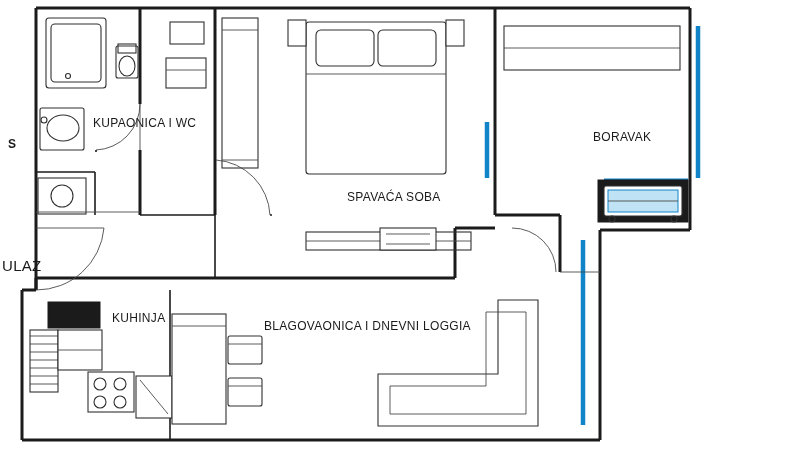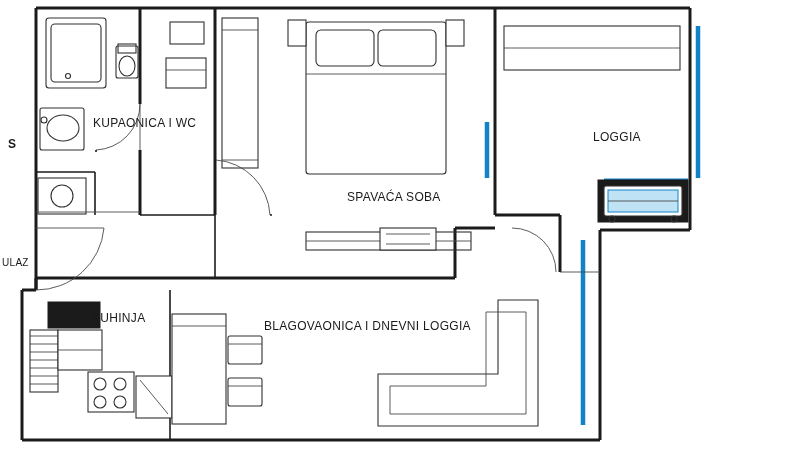--- a/index.html
+++ b/index.html
@@ -23,21 +23,21 @@
     font-family: "Liberation Sans", sans-serif;
     font-size: 12px;
     color: #1a1a1a;
     white-space: nowrap;
     letter-spacing: 0.3px;
   }
   .label.bold {
     font-weight: 400;
   }
   .label.small {
-    font-size: 10px;
+    font-size: 15px;
   }
   svg {
     position: absolute;
     top: 0;
     left: 0;
   }
   .wall {
     stroke: #1b1b1b;
     stroke-width: 3;
     fill: none;
@@ -248,20 +248,20 @@
 
     <g>
       <path class="hair" d="M36 212 L140 212"></path>
       <path class="hair" d="M560 272 L600 272"></path>
     </g>
 
   </svg>
 
   <div class="label bold" style="left:93px; top:116px;">KUPAONICA I WC</div>
   <div class="label bold" style="left:303px; top:190px;margin-left:44px;">SPAVAĆA SOBA</div>
-  <div class="label bold" style="left:593px; top:130px;">LOGGIA</div>
-  <div class="label bold" style="left:92px; top:311px;">KUHINJA</div>
+  <div class="label bold" style="left:593px; top:130px;">BORAVAK</div>
+  <div class="label bold" style="left:112px; top:311px;">KUHINJA</div>
   <div class="label bold" style="left:264px; top:319px;">BLAGOVAONICA I DNEVNI LOGGIA</div>
 
   <div class="label bold" style="left:8px; top:137px; font-weight:700;">S</div>
   <div class="label small" style="left:2px; top:257px;">ULAZ</div>
 
 </div>
 
 </body></html>

